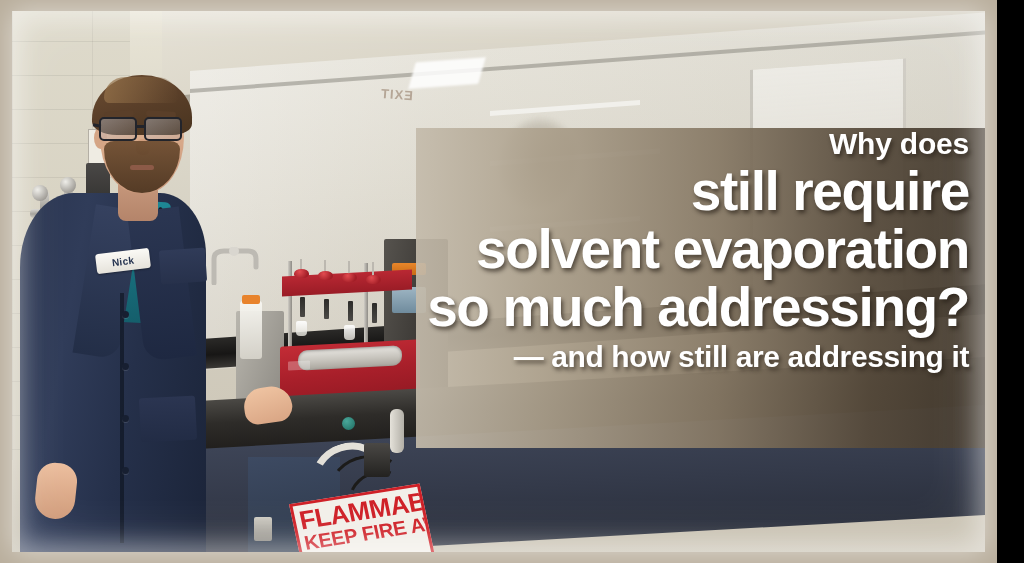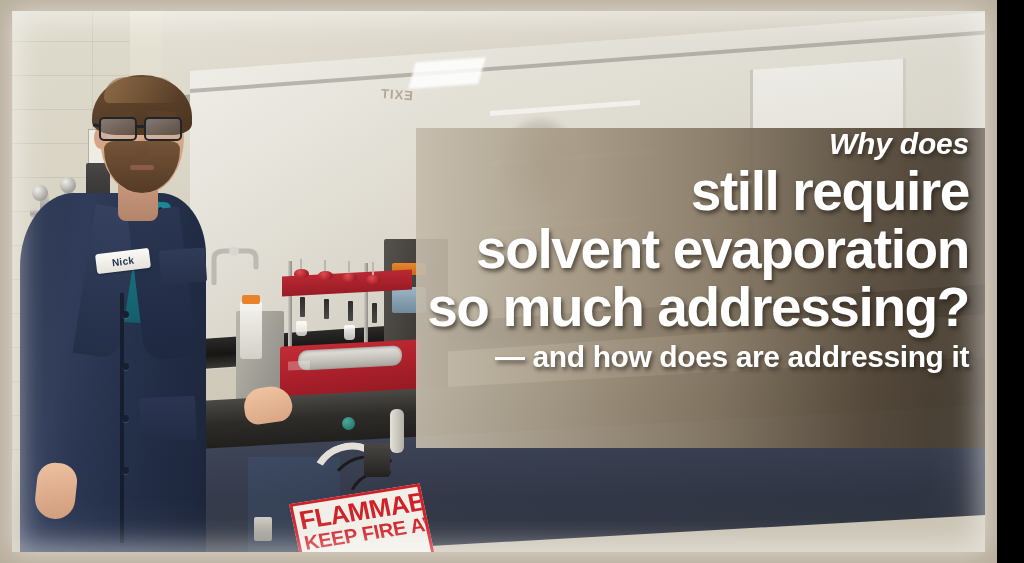--- a/index.html
+++ b/index.html
@@ -702,21 +702,20 @@
     color: #ffffff;
     font-family: "Liberation Sans", sans-serif;
     font-weight: 700;
     text-shadow: 2px 3px 4px rgba(35,28,20,0.65);
     user-select: none;
   }
   .line-kicker {
     font-size: 30px;
     line-height: 36px;
     letter-spacing: -0.2px;
-    font-style: italic;
   }
   .line-big {
     font-size: 55px;
     line-height: 58px;
     letter-spacing: -1.4px;
   }
   .line-sub {
     font-size: 30px;
     line-height: 42px;
     letter-spacing: -0.4px;
@@ -875,18 +874,18 @@
 
     <div class="overlay"></div>
 
   </div>
 
   <div class="title-block">
     <div class="line-kicker">Why does</div>
     <div class="line-big">still require</div>
     <div class="line-big">solvent evaporation</div>
     <div class="line-big">so much addressing?</div>
-    <div class="line-sub">— and how does are addressing it</div>
+    <div class="line-sub">— and how still are addressing it</div>
   </div>
 
   <div class="gutter"></div>
 
 </div>
 
 </body></html>

